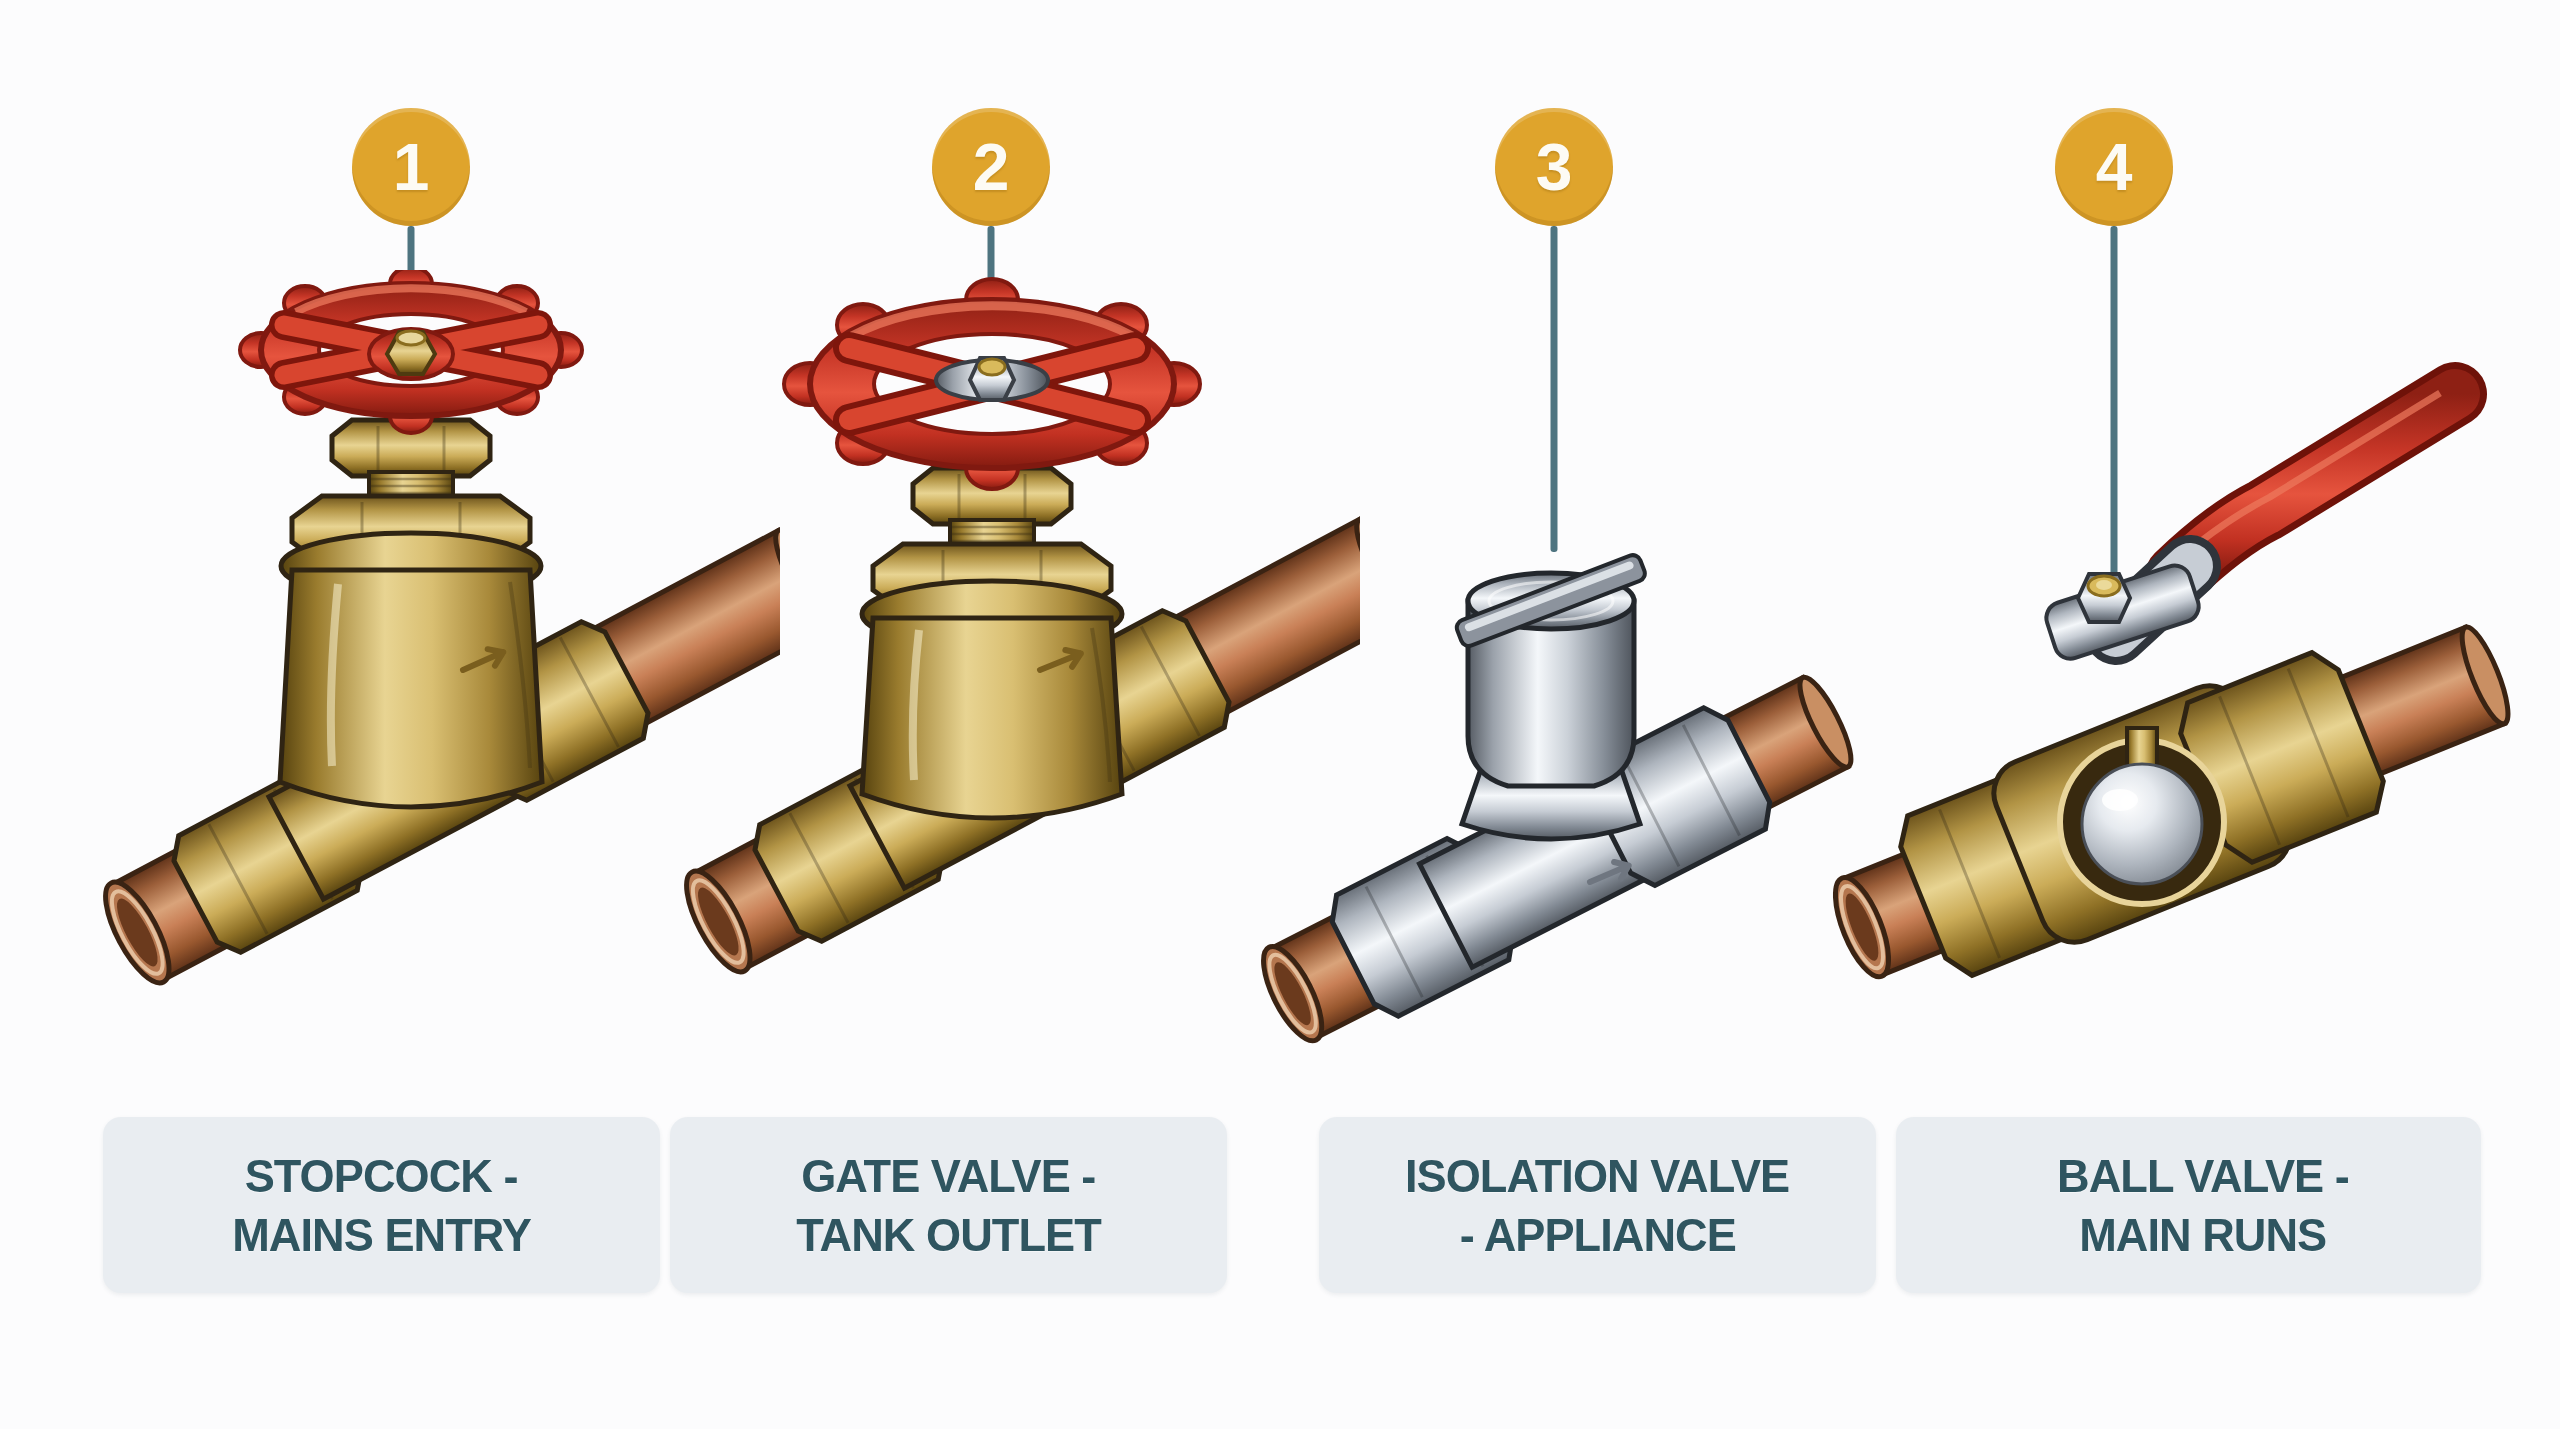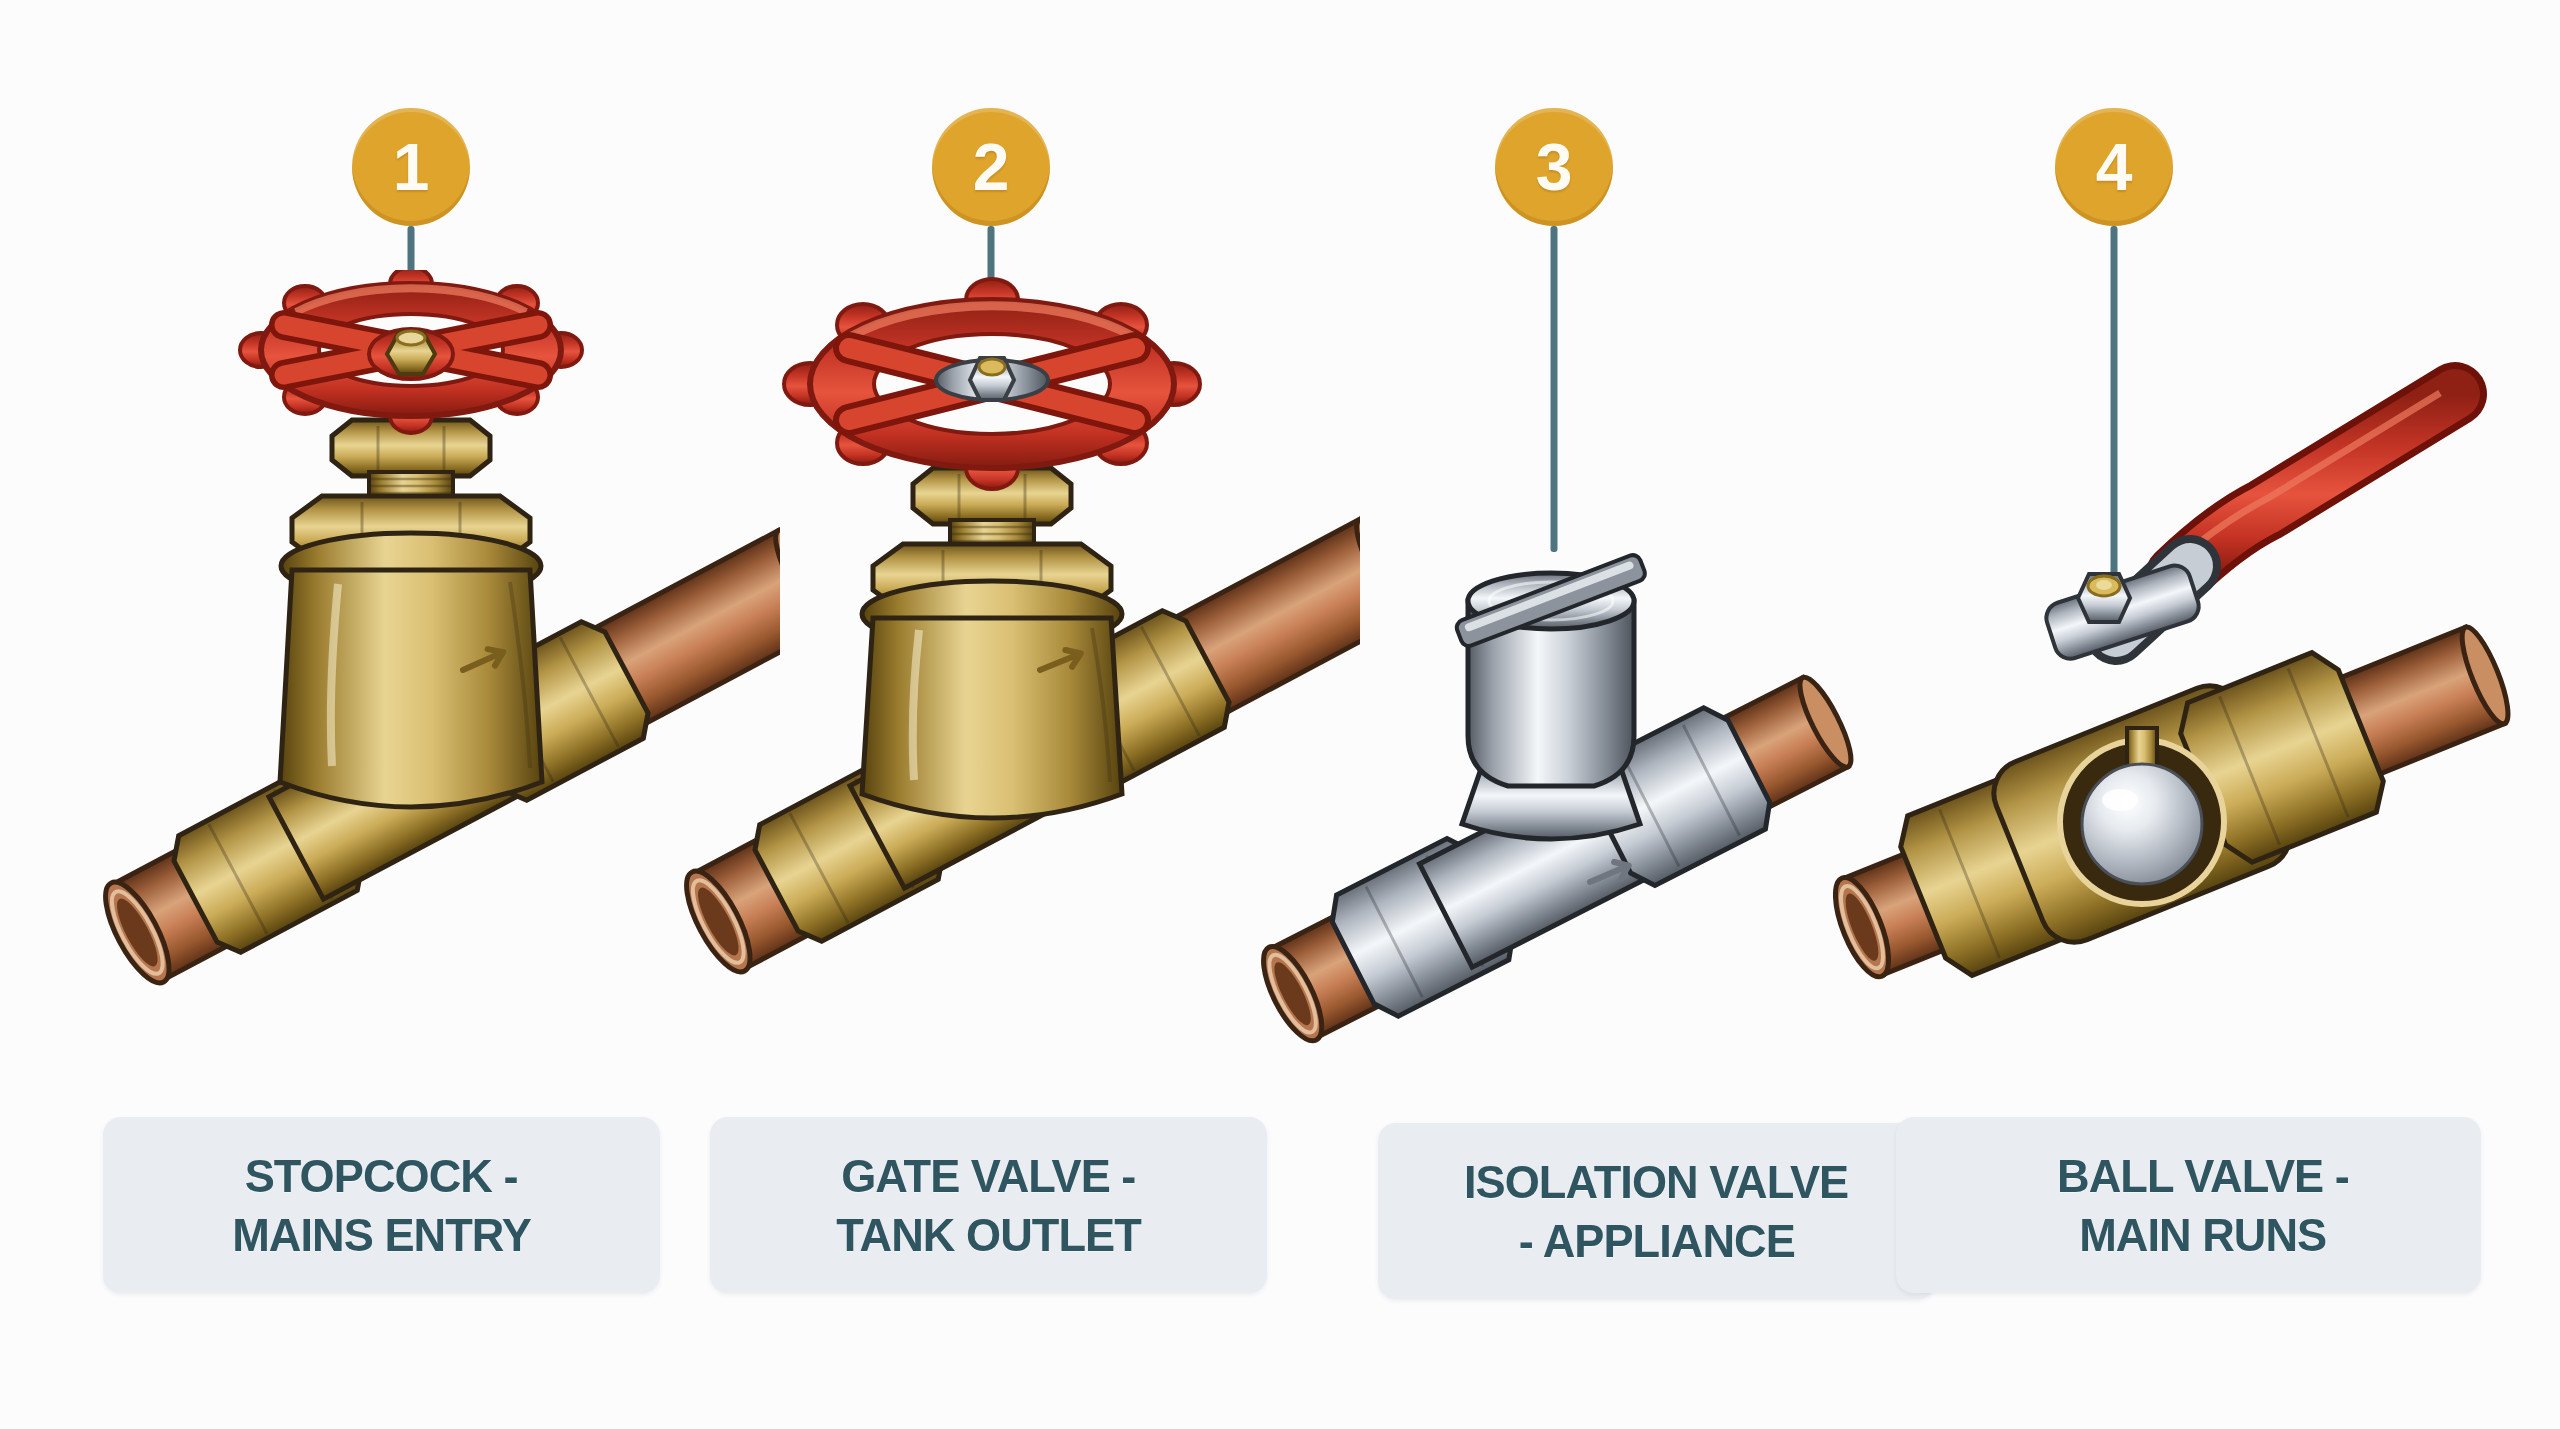--- a/index.html
+++ b/index.html
@@ -29,21 +29,21 @@
   .v1{left:80px;top:270px;}
   .v2{left:660px;top:270px;}
   .v3{left:1250px;top:470px;}
   .v4{left:1680px;top:330px;}
   .label-card{
     position:absolute;top:1117px;width:557px;height:176px;
     background:#E9EDF1;border-radius:18px;
     box-shadow:0 2px 4px rgba(40,60,80,.08);
     display:flex;flex-direction:column;align-items:center;justify-content:center;
   }
-  .c1{left:103px;} .c2{left:710px;} .c3{left:1378px;margin-top:6px;} .c4{left:1896px;padding-left:28px;}
+  .c1{left:103px;} .c2{left:670px;} .c3{left:1319px;} .c4{left:1896px;padding-left:28px;}
   .label-line{
     color:#2F5560;font-size:47px;font-weight:800;letter-spacing:-1px;
     line-height:1.26;text-align:center;transform:scaleX(.96);
     text-shadow:0 1px 0 rgba(255,255,255,.5);
   }
 </style>
 </head>
 <body>
 
 <svg width="0" height="0" style="position:absolute" aria-hidden="true">

